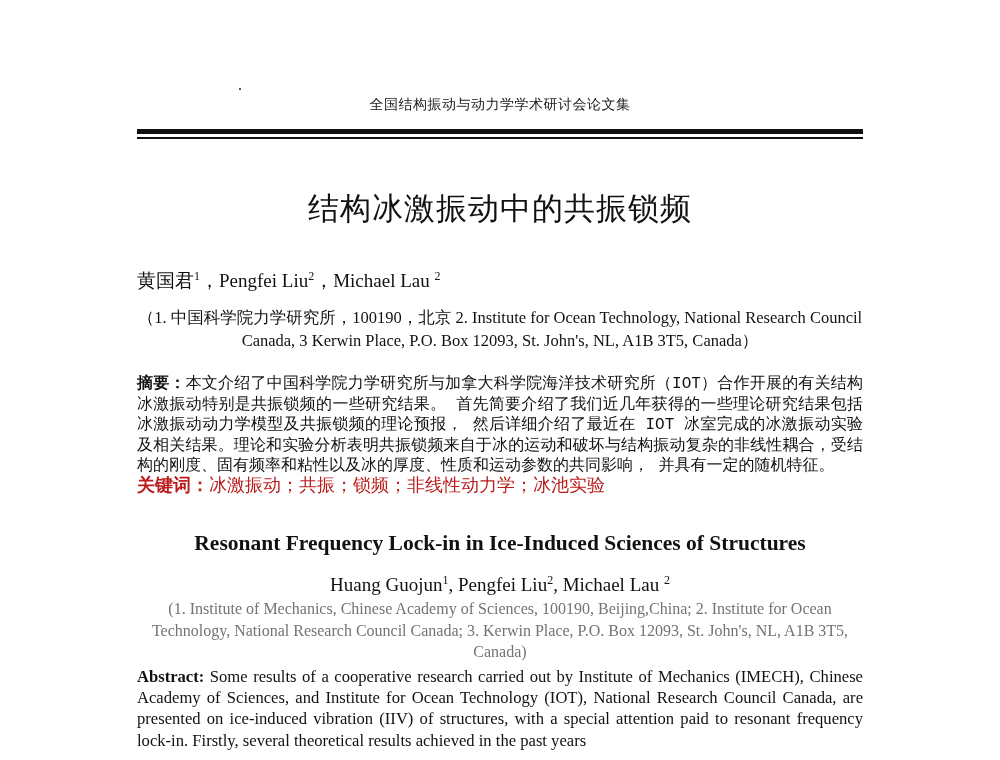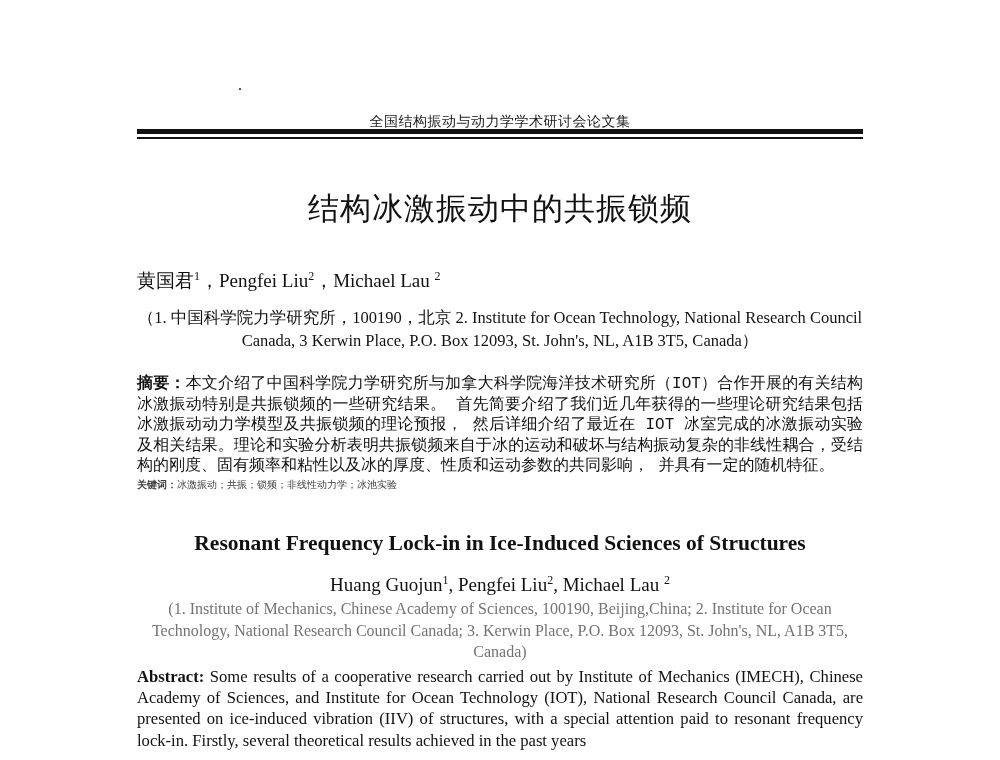--- a/index.html
+++ b/index.html
@@ -26,21 +26,21 @@
       left: 239px;
       top: 88px;
       width: 2px;
       height: 2px;
       background: #555;
     }
     .running-header {
       position: absolute;
       left: 137px;
       width: 726px;
-      top: 113px;
+      top: 96px;
       text-align: center;
       font-size: 14px;
       letter-spacing: 0.5px;
       color: #1a1a1a;
       font-family: "DejaVu Sans", sans-serif;
     }
     .rule-thick {
       position: absolute;
       left: 137px;
       width: 726px;
@@ -103,24 +103,24 @@
       text-align: justify;
     }
     .cn-abstract .lbl {
       font-weight: bold;
     }
     .cn-keywords {
       position: absolute;
       left: 137px;
       width: 726px;
       top: 475px;
-      font-size: 10px;
+      font-size: 18px;
       line-height: 20px;
       font-family: "DejaVu Sans", sans-serif;
-      color: #404040;
+      color: #b91c1c;
     }
     .cn-keywords .lbl {
       font-weight: bold;
     }
     .en-title {
       position: absolute;
       left: 137px;
       width: 726px;
       top: 531px;
       text-align: center;

